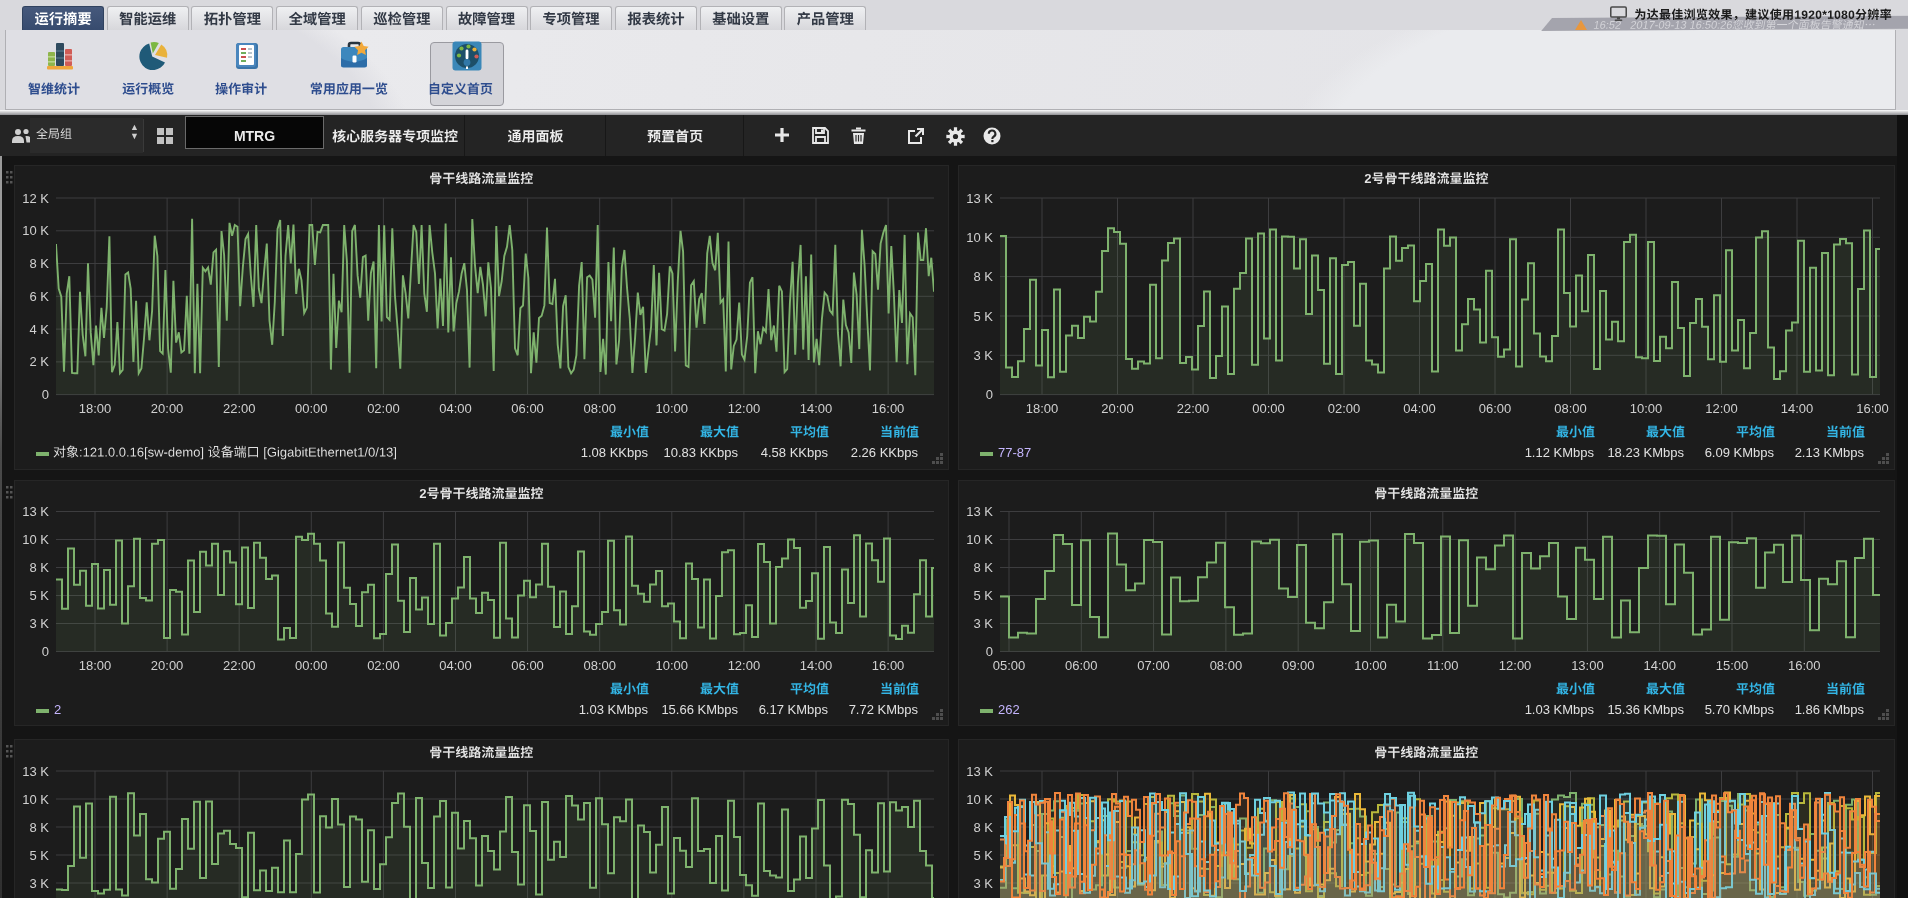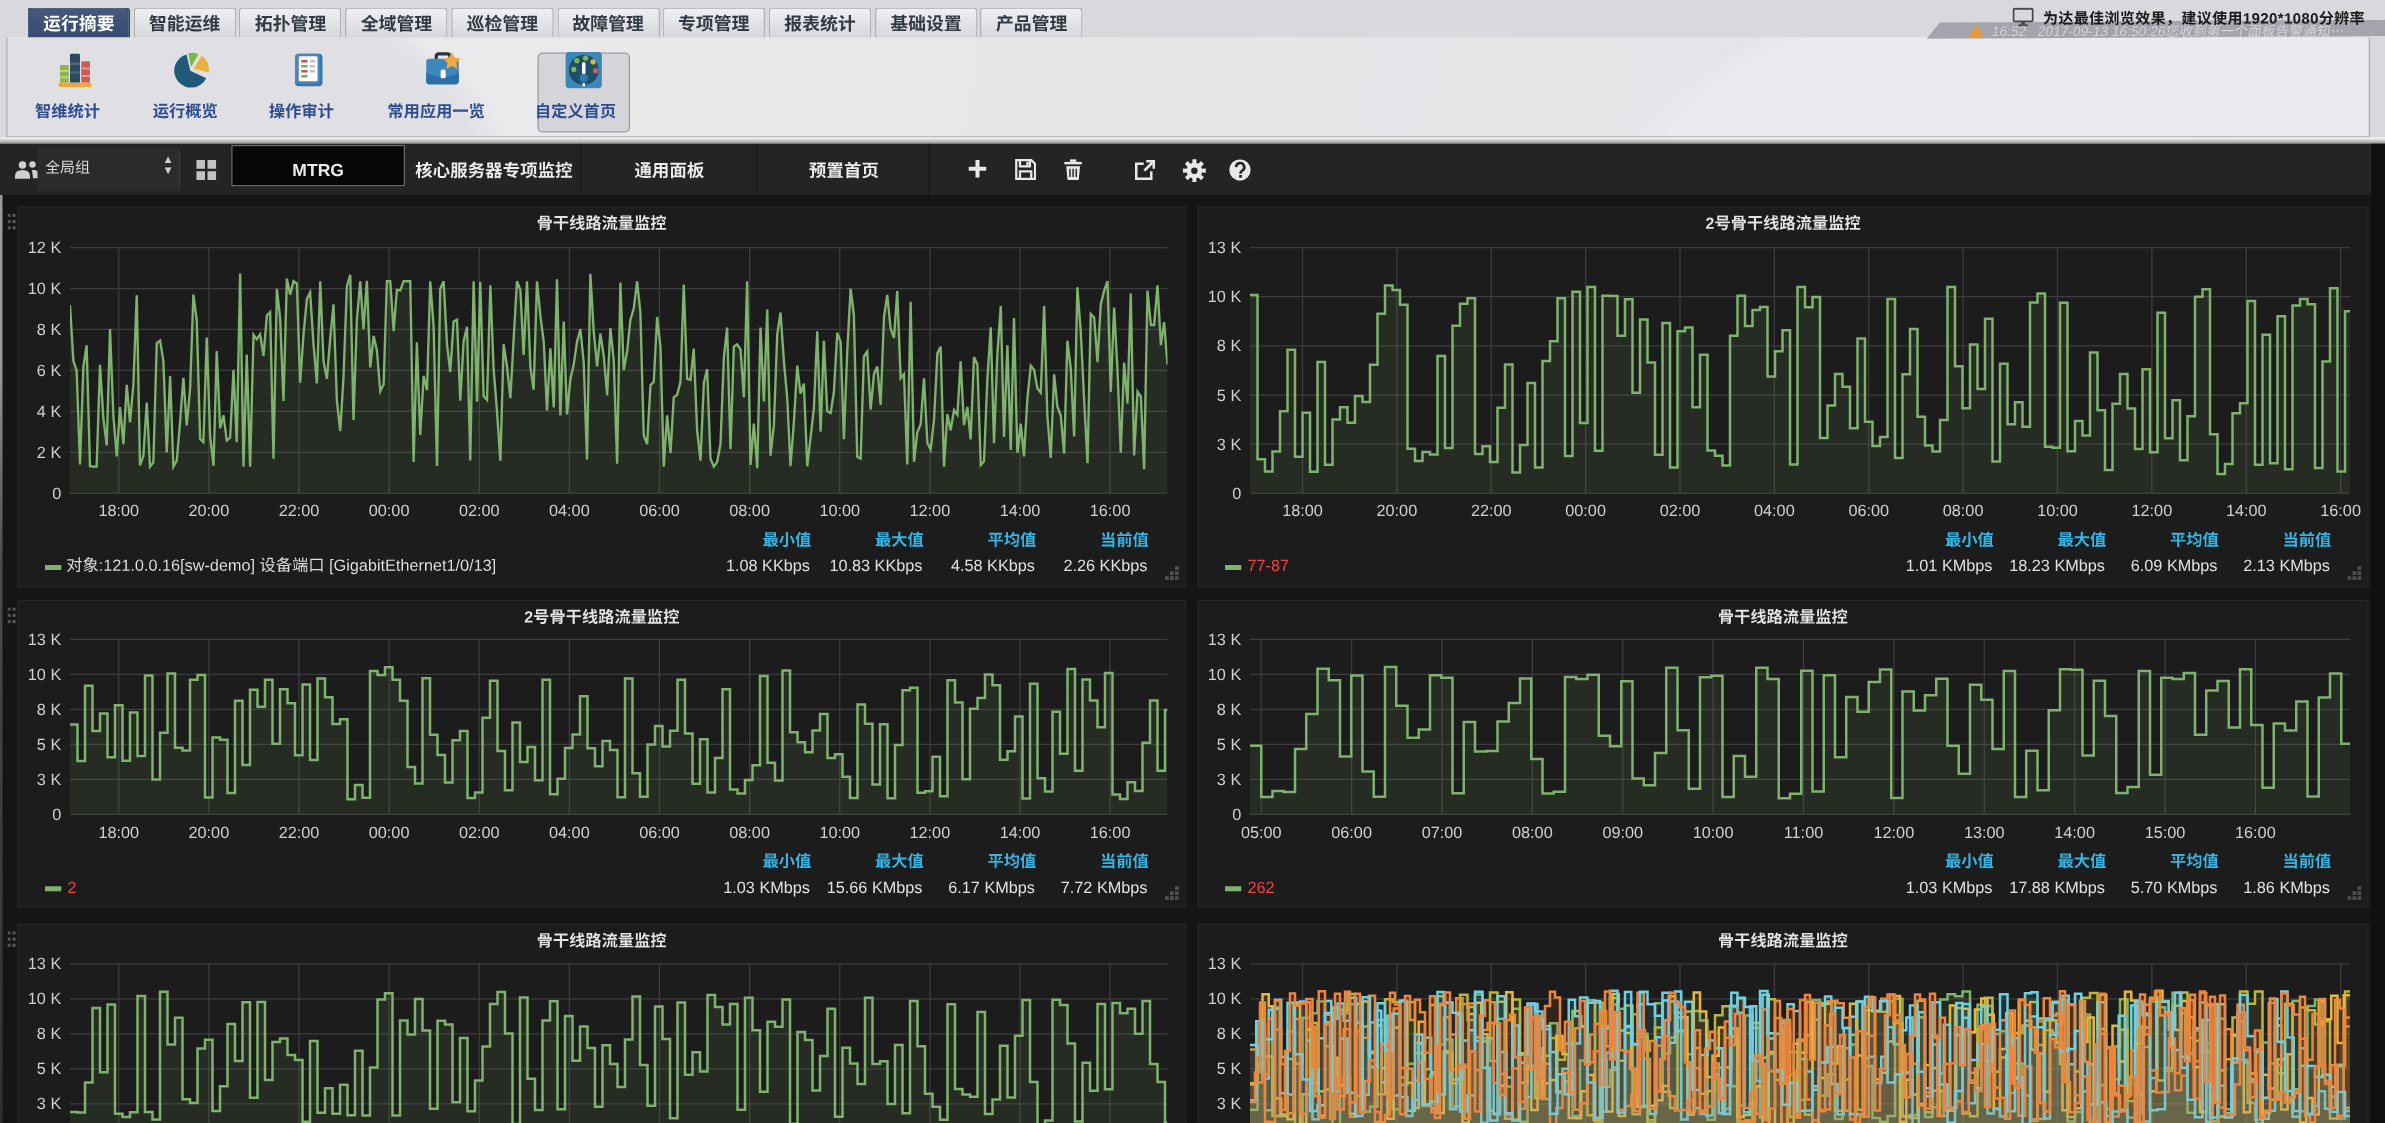--- a/index.html
+++ b/index.html
@@ -29,21 +29,21 @@
   font-size:14px; font-weight:bold; color:#ececec; border-right:1px solid #171717; }
 .dtab.on { background:#060606; border:1px solid #6a6a6a; top:1px; height:33px; line-height:38px; }
 .dico { position:absolute; top:12px; }
 #ticker { position:absolute; left:1552px; top:18px; width:370px; height:13px;
   background:rgba(160,160,168,0.92); transform:rotate(-0.35deg) skewX(-40deg);
   transform-origin:left top; }
 #dash { position:absolute; left:0; top:156px; width:1908px; height:742px; background:#151515; }
 .panel { position:absolute; background:#1c1c1c; border:1px solid #262626; }
 .ax { font-family:"Liberation Sans",sans-serif; font-size:13px; fill:#d0d0d0; }
 .lv { position:absolute; font-size:13px; color:#e0e0e0; }
-.lname { position:absolute; font-size:13px; color:#ef4444; }
+.lname { position:absolute; font-size:13px; color:#c4b5fd; }
 .ldash { position:absolute; width:13px; height:4px; background:#7EB26D; }
 </style></head>
 <body>
 <div id="header"></div>
 <div id="toolbar2">
     <div class="selbox"></div>
 <div class="tbi" style="left:54px">
       <div class="tbicon"><svg width="30" height="30" viewBox="0 0 30 30">
 <rect x="2" y="25" width="26" height="3.5" rx="1" fill="#efa73c"></rect>
 <rect x="11" y="2" width="8" height="23" rx="1" fill="#2e4a5e"></rect>
@@ -281,21 +281,21 @@
 <text x="611.5" y="242.5" class="ax" text-anchor="middle" dominant-baseline="central">08:00</text>
 <text x="687.0" y="242.5" class="ax" text-anchor="middle" dominant-baseline="central">10:00</text>
 <text x="762.5" y="242.5" class="ax" text-anchor="middle" dominant-baseline="central">12:00</text>
 <text x="838.0" y="242.5" class="ax" text-anchor="middle" dominant-baseline="central">14:00</text>
 <text x="913.5" y="242.5" class="ax" text-anchor="middle" dominant-baseline="central">16:00</text>
 <g clip-path="url(#cp22)">
         <path d="M41.0 70.0L47.0 70.0L47.0 201.4L53.0 201.4L53.0 211.1L59.0 211.1L59.0 195.2L65.0 195.2L65.0 162.9L71.0 162.9L71.0 113.7L77.0 113.7L77.0 199.4L83.0 199.4L83.0 164.1L89.0 164.1L89.0 211.3L95.0 211.3L95.0 123.5L101.0 123.5L101.0 205.7L107.0 205.7L107.0 169.5L113.0 169.5L113.0 159.8L119.0 159.8L119.0 172.1L125.0 172.1L125.0 150.8L131.0 150.8L131.0 155.6L137.0 155.6L137.0 125.7L143.0 125.7L143.0 84.9L149.0 84.9L149.0 62.3L155.0 62.3L155.0 65.9L161.0 65.9L161.0 77.8L167.0 77.8L167.0 192.9L173.0 192.9L173.0 202.7L179.0 202.7L179.0 195.6L185.0 195.6L185.0 197.5L191.0 197.5L191.0 118.8L197.0 118.8L197.0 192.3L203.0 192.3L203.0 94.5L209.0 94.5L209.0 76.9L215.0 76.9L215.0 72.5L221.0 72.5L221.0 197.1L227.0 197.1L227.0 191.0L233.0 191.0L233.0 203.5L239.0 203.5L239.0 160.1L245.0 160.1L245.0 125.6L251.0 125.6L251.0 212.0L257.0 212.0L257.0 190.0L263.0 190.0L263.0 140.4L269.0 140.4L269.0 208.0L275.0 208.0L275.0 122.7L281.0 122.7L281.0 107.0L287.0 107.0L287.0 72.6L293.0 72.6L293.0 198.7L299.0 198.7L299.0 67.4L305.0 67.4L305.0 172.4L311.0 172.4L311.0 63.5L317.0 63.5L317.0 194.6L323.0 194.6L323.0 70.6L329.0 70.6L329.0 70.8L335.0 70.8L335.0 102.5L341.0 102.5L341.0 73.3L347.0 73.3L347.0 148.1L353.0 148.1L353.0 89.6L359.0 89.6L359.0 124.0L365.0 124.0L365.0 197.7L371.0 197.7L371.0 92.3L377.0 92.3L377.0 208.0L383.0 208.0L383.0 99.0L389.0 99.0L389.0 95.9L395.0 95.9L395.0 159.7L401.0 159.7L401.0 117.7L407.0 117.7L407.0 194.4L413.0 194.4L413.0 198.6L419.0 198.6L419.0 206.4L425.0 206.4L425.0 102.6L431.0 102.6L431.0 70.5L437.0 70.5L437.0 94.8L443.0 94.8L443.0 81.9L449.0 81.9L449.0 79.6L455.0 79.6L455.0 135.2L461.0 135.2L461.0 114.9L467.0 114.9L467.0 98.1L473.0 98.1L473.0 205.5L479.0 205.5L479.0 63.5L485.0 63.5L485.0 79.8L491.0 79.8L491.0 71.5L497.0 71.5L497.0 184.4L503.0 184.4L503.0 158.3L509.0 158.3L509.0 133.1L515.0 133.1L515.0 143.4L521.0 143.4L521.0 176.6L527.0 176.6L527.0 104.8L533.0 104.8L533.0 171.3L539.0 171.3L539.0 190.7L545.0 190.7L545.0 183.5L551.0 183.5L551.0 73.2L557.0 73.2L557.0 200.4L563.0 200.4L563.0 133.4L569.0 133.4L569.0 97.2L575.0 97.2L575.0 167.4L581.0 167.4L581.0 190.4L587.0 190.4L587.0 195.2L593.0 195.2L593.0 169.9L599.0 169.9L599.0 63.6L605.0 63.6L605.0 127.0L611.0 127.0L611.0 160.5L617.0 160.5L617.0 109.5L623.0 109.5L623.0 145.2L629.0 145.2L629.0 89.0L635.0 89.0L635.0 203.1L641.0 203.1L641.0 124.9L647.0 124.9L647.0 173.4L653.0 173.4L653.0 155.8L659.0 155.8L659.0 175.3L665.0 175.3L665.0 76.0L671.0 76.0L671.0 68.8L677.0 68.8L677.0 191.3L683.0 191.3L683.0 192.2L689.0 192.2L689.0 76.1L695.0 76.1L695.0 195.0L701.0 195.0L701.0 170.7L707.0 170.7L707.0 182.3L713.0 182.3L713.0 115.9L719.0 115.9L719.0 162.1L725.0 162.1L725.0 209.9L731.0 209.9L731.0 157.0L737.0 157.0L737.0 133.1L743.0 133.1L743.0 160.8L749.0 160.8L749.0 193.2L755.0 193.2L755.0 129.3L761.0 129.3L761.0 195.7L767.0 195.7L767.0 84.2L773.0 84.2L773.0 184.6L779.0 184.6L779.0 154.1L785.0 154.1L785.0 202.2L791.0 202.2L791.0 167.0L797.0 167.0L797.0 71.4L803.0 71.4L803.0 65.3L809.0 65.3L809.0 181.4L815.0 181.4L815.0 213.1L821.0 213.1L821.0 205.2L827.0 205.2L827.0 164.6L833.0 164.6L833.0 156.5L839.0 156.5L839.0 74.8L845.0 74.8L845.0 205.8L851.0 205.8L851.0 101.7L857.0 101.7L857.0 204.5L863.0 204.5L863.0 86.9L869.0 86.9L869.0 209.3L875.0 209.3L875.0 78.4L881.0 78.4L881.0 73.1L887.0 73.1L887.0 77.3L893.0 77.3L893.0 208.4L899.0 208.4L899.0 123.1L905.0 123.1L905.0 64.5L911.0 64.5L911.0 211.1L917.0 211.1L917.0 82.9L921.0 82.9L921.0 228.6L41.0 228.6Z" fill="rgba(126,178,109,0.10)"></path>
         <path d="M41.0 70.0L47.0 70.0L47.0 201.4L53.0 201.4L53.0 211.1L59.0 211.1L59.0 195.2L65.0 195.2L65.0 162.9L71.0 162.9L71.0 113.7L77.0 113.7L77.0 199.4L83.0 199.4L83.0 164.1L89.0 164.1L89.0 211.3L95.0 211.3L95.0 123.5L101.0 123.5L101.0 205.7L107.0 205.7L107.0 169.5L113.0 169.5L113.0 159.8L119.0 159.8L119.0 172.1L125.0 172.1L125.0 150.8L131.0 150.8L131.0 155.6L137.0 155.6L137.0 125.7L143.0 125.7L143.0 84.9L149.0 84.9L149.0 62.3L155.0 62.3L155.0 65.9L161.0 65.9L161.0 77.8L167.0 77.8L167.0 192.9L173.0 192.9L173.0 202.7L179.0 202.7L179.0 195.6L185.0 195.6L185.0 197.5L191.0 197.5L191.0 118.8L197.0 118.8L197.0 192.3L203.0 192.3L203.0 94.5L209.0 94.5L209.0 76.9L215.0 76.9L215.0 72.5L221.0 72.5L221.0 197.1L227.0 197.1L227.0 191.0L233.0 191.0L233.0 203.5L239.0 203.5L239.0 160.1L245.0 160.1L245.0 125.6L251.0 125.6L251.0 212.0L257.0 212.0L257.0 190.0L263.0 190.0L263.0 140.4L269.0 140.4L269.0 208.0L275.0 208.0L275.0 122.7L281.0 122.7L281.0 107.0L287.0 107.0L287.0 72.6L293.0 72.6L293.0 198.7L299.0 198.7L299.0 67.4L305.0 67.4L305.0 172.4L311.0 172.4L311.0 63.5L317.0 63.5L317.0 194.6L323.0 194.6L323.0 70.6L329.0 70.6L329.0 70.8L335.0 70.8L335.0 102.5L341.0 102.5L341.0 73.3L347.0 73.3L347.0 148.1L353.0 148.1L353.0 89.6L359.0 89.6L359.0 124.0L365.0 124.0L365.0 197.7L371.0 197.7L371.0 92.3L377.0 92.3L377.0 208.0L383.0 208.0L383.0 99.0L389.0 99.0L389.0 95.9L395.0 95.9L395.0 159.7L401.0 159.7L401.0 117.7L407.0 117.7L407.0 194.4L413.0 194.4L413.0 198.6L419.0 198.6L419.0 206.4L425.0 206.4L425.0 102.6L431.0 102.6L431.0 70.5L437.0 70.5L437.0 94.8L443.0 94.8L443.0 81.9L449.0 81.9L449.0 79.6L455.0 79.6L455.0 135.2L461.0 135.2L461.0 114.9L467.0 114.9L467.0 98.1L473.0 98.1L473.0 205.5L479.0 205.5L479.0 63.5L485.0 63.5L485.0 79.8L491.0 79.8L491.0 71.5L497.0 71.5L497.0 184.4L503.0 184.4L503.0 158.3L509.0 158.3L509.0 133.1L515.0 133.1L515.0 143.4L521.0 143.4L521.0 176.6L527.0 176.6L527.0 104.8L533.0 104.8L533.0 171.3L539.0 171.3L539.0 190.7L545.0 190.7L545.0 183.5L551.0 183.5L551.0 73.2L557.0 73.2L557.0 200.4L563.0 200.4L563.0 133.4L569.0 133.4L569.0 97.2L575.0 97.2L575.0 167.4L581.0 167.4L581.0 190.4L587.0 190.4L587.0 195.2L593.0 195.2L593.0 169.9L599.0 169.9L599.0 63.6L605.0 63.6L605.0 127.0L611.0 127.0L611.0 160.5L617.0 160.5L617.0 109.5L623.0 109.5L623.0 145.2L629.0 145.2L629.0 89.0L635.0 89.0L635.0 203.1L641.0 203.1L641.0 124.9L647.0 124.9L647.0 173.4L653.0 173.4L653.0 155.8L659.0 155.8L659.0 175.3L665.0 175.3L665.0 76.0L671.0 76.0L671.0 68.8L677.0 68.8L677.0 191.3L683.0 191.3L683.0 192.2L689.0 192.2L689.0 76.1L695.0 76.1L695.0 195.0L701.0 195.0L701.0 170.7L707.0 170.7L707.0 182.3L713.0 182.3L713.0 115.9L719.0 115.9L719.0 162.1L725.0 162.1L725.0 209.9L731.0 209.9L731.0 157.0L737.0 157.0L737.0 133.1L743.0 133.1L743.0 160.8L749.0 160.8L749.0 193.2L755.0 193.2L755.0 129.3L761.0 129.3L761.0 195.7L767.0 195.7L767.0 84.2L773.0 84.2L773.0 184.6L779.0 184.6L779.0 154.1L785.0 154.1L785.0 202.2L791.0 202.2L791.0 167.0L797.0 167.0L797.0 71.4L803.0 71.4L803.0 65.3L809.0 65.3L809.0 181.4L815.0 181.4L815.0 213.1L821.0 213.1L821.0 205.2L827.0 205.2L827.0 164.6L833.0 164.6L833.0 156.5L839.0 156.5L839.0 74.8L845.0 74.8L845.0 205.8L851.0 205.8L851.0 101.7L857.0 101.7L857.0 204.5L863.0 204.5L863.0 86.9L869.0 86.9L869.0 209.3L875.0 209.3L875.0 78.4L881.0 78.4L881.0 73.1L887.0 73.1L887.0 77.3L893.0 77.3L893.0 208.4L899.0 208.4L899.0 123.1L905.0 123.1L905.0 64.5L911.0 64.5L911.0 211.1L917.0 211.1L917.0 82.9L921.0 82.9" fill="none" stroke="#7EB26D" stroke-width="2"></path>
       </g>
 </svg>
-<div class="lv" style="right:300px;top:278.5px">1.01 KMbps</div>
+<div class="lv" style="right:300px;top:278.5px">1.12 KMbps</div>
 <div class="lv" style="right:210px;top:278.5px">18.23 KMbps</div>
 <div class="lv" style="right:120px;top:278.5px">6.09 KMbps</div>
 <div class="lv" style="right:30px;top:278.5px">2.13 KMbps</div>
 <div class="ldash" style="left:21px;top:285.5px"></div>
 <div class="lname" style="left:39px;top:278.5px">77-87</div>
 <svg width="14" height="14" style="position:absolute;right:3px;bottom:3px">
 <rect x="9" y="1" width="3" height="3" fill="#4e4e4e"></rect>
 <rect x="5" y="5" width="3" height="3" fill="#4e4e4e"></rect>
 <rect x="9" y="5" width="3" height="3" fill="#4e4e4e"></rect>
 <rect x="1" y="9" width="3" height="3" fill="#4e4e4e"></rect>
@@ -410,21 +410,21 @@
 <text x="628.4" y="184.5" class="ax" text-anchor="middle" dominant-baseline="central">13:00</text>
 <text x="700.7" y="184.5" class="ax" text-anchor="middle" dominant-baseline="central">14:00</text>
 <text x="773.0" y="184.5" class="ax" text-anchor="middle" dominant-baseline="central">15:00</text>
 <text x="845.3" y="184.5" class="ax" text-anchor="middle" dominant-baseline="central">16:00</text>
 <g clip-path="url(#cp44)">
         <path d="M41.0 115.5L50.0 115.5L50.0 156.6L59.0 156.6L59.0 151.8L68.0 151.8L68.0 152.5L77.0 152.5L77.0 118.1L86.0 118.1L86.0 90.1L95.0 90.1L95.0 53.9L104.0 53.9L104.0 63.1L113.0 63.1L113.0 124.1L122.0 124.1L122.0 59.3L131.0 59.3L131.0 136.1L140.0 136.1L140.0 156.3L149.0 156.3L149.0 52.5L158.0 52.5L158.0 83.6L167.0 83.6L167.0 109.2L176.0 109.2L176.0 102.5L185.0 102.5L185.0 59.1L194.0 59.1L194.0 61.1L203.0 61.1L203.0 153.5L212.0 153.5L212.0 96.5L221.0 96.5L221.0 120.2L230.0 120.2L230.0 119.8L239.0 119.8L239.0 96.2L248.0 96.2L248.0 81.4L257.0 81.4L257.0 61.8L266.0 61.8L266.0 126.2L275.0 126.2L275.0 153.7L284.0 153.7L284.0 152.4L293.0 152.4L293.0 60.5L302.0 60.5L302.0 62.2L311.0 62.2L311.0 58.8L320.0 58.8L320.0 107.6L329.0 107.6L329.0 115.9L338.0 115.9L338.0 64.0L347.0 64.0L347.0 141.7L356.0 141.7L356.0 147.2L365.0 147.2L365.0 121.3L374.0 121.3L374.0 53.2L383.0 53.2L383.0 103.2L392.0 103.2L392.0 149.9L401.0 149.9L401.0 60.7L410.0 60.7L410.0 59.5L419.0 59.5L419.0 156.5L428.0 156.5L428.0 123.8L437.0 123.8L437.0 140.4L446.0 140.4L446.0 53.1L455.0 53.1L455.0 62.1L464.0 62.1L464.0 157.5L473.0 157.5L473.0 153.9L482.0 153.9L482.0 55.6L491.0 55.6L491.0 152.1L500.0 152.1L500.0 59.2L509.0 59.2L509.0 124.8L518.0 124.8L518.0 76.5L527.0 76.5L527.0 88.3L536.0 88.3L536.0 64.5L545.0 64.5L545.0 54.5L554.0 54.5L554.0 157.4L563.0 157.4L563.0 72.1L572.0 72.1L572.0 87.4L581.0 87.4L581.0 75.2L590.0 75.2L590.0 62.0L599.0 62.0L599.0 115.6L608.0 115.6L608.0 137.9L617.0 137.9L617.0 66.8L626.0 66.8L626.0 78.7L635.0 78.7L635.0 118.1L644.0 118.1L644.0 55.7L653.0 55.7L653.0 156.6L662.0 156.6L662.0 119.5L671.0 119.5L671.0 151.2L680.0 151.2L680.0 87.1L689.0 87.1L689.0 54.4L698.0 54.4L698.0 54.7L707.0 54.7L707.0 123.3L716.0 123.3L716.0 63.6L725.0 63.6L725.0 91.8L734.0 91.8L734.0 153.4L743.0 153.4L743.0 148.6L752.0 148.6L752.0 55.7L761.0 55.7L761.0 138.8L770.0 138.8L770.0 61.2L779.0 61.2L779.0 62.1L788.0 62.1L788.0 57.3L797.0 57.3L797.0 106.8L806.0 106.8L806.0 71.4L815.0 71.4L815.0 63.8L824.0 63.8L824.0 100.9L833.0 100.9L833.0 54.4L842.0 54.4L842.0 99.0L851.0 99.0L851.0 149.2L860.0 149.2L860.0 97.7L869.0 97.7L869.0 103.3L878.0 103.3L878.0 80.2L887.0 80.2L887.0 156.2L896.0 156.2L896.0 77.0L905.0 77.0L905.0 57.8L914.0 57.8L914.0 113.9L921.0 113.9L921.0 170.5L41.0 170.5Z" fill="rgba(126,178,109,0.10)"></path>
         <path d="M41.0 115.5L50.0 115.5L50.0 156.6L59.0 156.6L59.0 151.8L68.0 151.8L68.0 152.5L77.0 152.5L77.0 118.1L86.0 118.1L86.0 90.1L95.0 90.1L95.0 53.9L104.0 53.9L104.0 63.1L113.0 63.1L113.0 124.1L122.0 124.1L122.0 59.3L131.0 59.3L131.0 136.1L140.0 136.1L140.0 156.3L149.0 156.3L149.0 52.5L158.0 52.5L158.0 83.6L167.0 83.6L167.0 109.2L176.0 109.2L176.0 102.5L185.0 102.5L185.0 59.1L194.0 59.1L194.0 61.1L203.0 61.1L203.0 153.5L212.0 153.5L212.0 96.5L221.0 96.5L221.0 120.2L230.0 120.2L230.0 119.8L239.0 119.8L239.0 96.2L248.0 96.2L248.0 81.4L257.0 81.4L257.0 61.8L266.0 61.8L266.0 126.2L275.0 126.2L275.0 153.7L284.0 153.7L284.0 152.4L293.0 152.4L293.0 60.5L302.0 60.5L302.0 62.2L311.0 62.2L311.0 58.8L320.0 58.8L320.0 107.6L329.0 107.6L329.0 115.9L338.0 115.9L338.0 64.0L347.0 64.0L347.0 141.7L356.0 141.7L356.0 147.2L365.0 147.2L365.0 121.3L374.0 121.3L374.0 53.2L383.0 53.2L383.0 103.2L392.0 103.2L392.0 149.9L401.0 149.9L401.0 60.7L410.0 60.7L410.0 59.5L419.0 59.5L419.0 156.5L428.0 156.5L428.0 123.8L437.0 123.8L437.0 140.4L446.0 140.4L446.0 53.1L455.0 53.1L455.0 62.1L464.0 62.1L464.0 157.5L473.0 157.5L473.0 153.9L482.0 153.9L482.0 55.6L491.0 55.6L491.0 152.1L500.0 152.1L500.0 59.2L509.0 59.2L509.0 124.8L518.0 124.8L518.0 76.5L527.0 76.5L527.0 88.3L536.0 88.3L536.0 64.5L545.0 64.5L545.0 54.5L554.0 54.5L554.0 157.4L563.0 157.4L563.0 72.1L572.0 72.1L572.0 87.4L581.0 87.4L581.0 75.2L590.0 75.2L590.0 62.0L599.0 62.0L599.0 115.6L608.0 115.6L608.0 137.9L617.0 137.9L617.0 66.8L626.0 66.8L626.0 78.7L635.0 78.7L635.0 118.1L644.0 118.1L644.0 55.7L653.0 55.7L653.0 156.6L662.0 156.6L662.0 119.5L671.0 119.5L671.0 151.2L680.0 151.2L680.0 87.1L689.0 87.1L689.0 54.4L698.0 54.4L698.0 54.7L707.0 54.7L707.0 123.3L716.0 123.3L716.0 63.6L725.0 63.6L725.0 91.8L734.0 91.8L734.0 153.4L743.0 153.4L743.0 148.6L752.0 148.6L752.0 55.7L761.0 55.7L761.0 138.8L770.0 138.8L770.0 61.2L779.0 61.2L779.0 62.1L788.0 62.1L788.0 57.3L797.0 57.3L797.0 106.8L806.0 106.8L806.0 71.4L815.0 71.4L815.0 63.8L824.0 63.8L824.0 100.9L833.0 100.9L833.0 54.4L842.0 54.4L842.0 99.0L851.0 99.0L851.0 149.2L860.0 149.2L860.0 97.7L869.0 97.7L869.0 103.3L878.0 103.3L878.0 80.2L887.0 80.2L887.0 156.2L896.0 156.2L896.0 77.0L905.0 77.0L905.0 57.8L914.0 57.8L914.0 113.9L921.0 113.9" fill="none" stroke="#7EB26D" stroke-width="2"></path>
       </g>
 </svg>
 <div class="lv" style="right:300px;top:220.5px">1.03 KMbps</div>
-<div class="lv" style="right:210px;top:220.5px">17.88 KMbps</div>
+<div class="lv" style="right:210px;top:220.5px">15.36 KMbps</div>
 <div class="lv" style="right:120px;top:220.5px">5.70 KMbps</div>
 <div class="lv" style="right:30px;top:220.5px">1.86 KMbps</div>
 <div class="ldash" style="left:21px;top:227.5px"></div>
 <div class="lname" style="left:39px;top:220.5px">262</div>
 <svg width="14" height="14" style="position:absolute;right:3px;bottom:3px">
 <rect x="9" y="1" width="3" height="3" fill="#4e4e4e"></rect>
 <rect x="5" y="5" width="3" height="3" fill="#4e4e4e"></rect>
 <rect x="9" y="5" width="3" height="3" fill="#4e4e4e"></rect>
 <rect x="1" y="9" width="3" height="3" fill="#4e4e4e"></rect>
 <rect x="5" y="9" width="3" height="3" fill="#4e4e4e"></rect>

